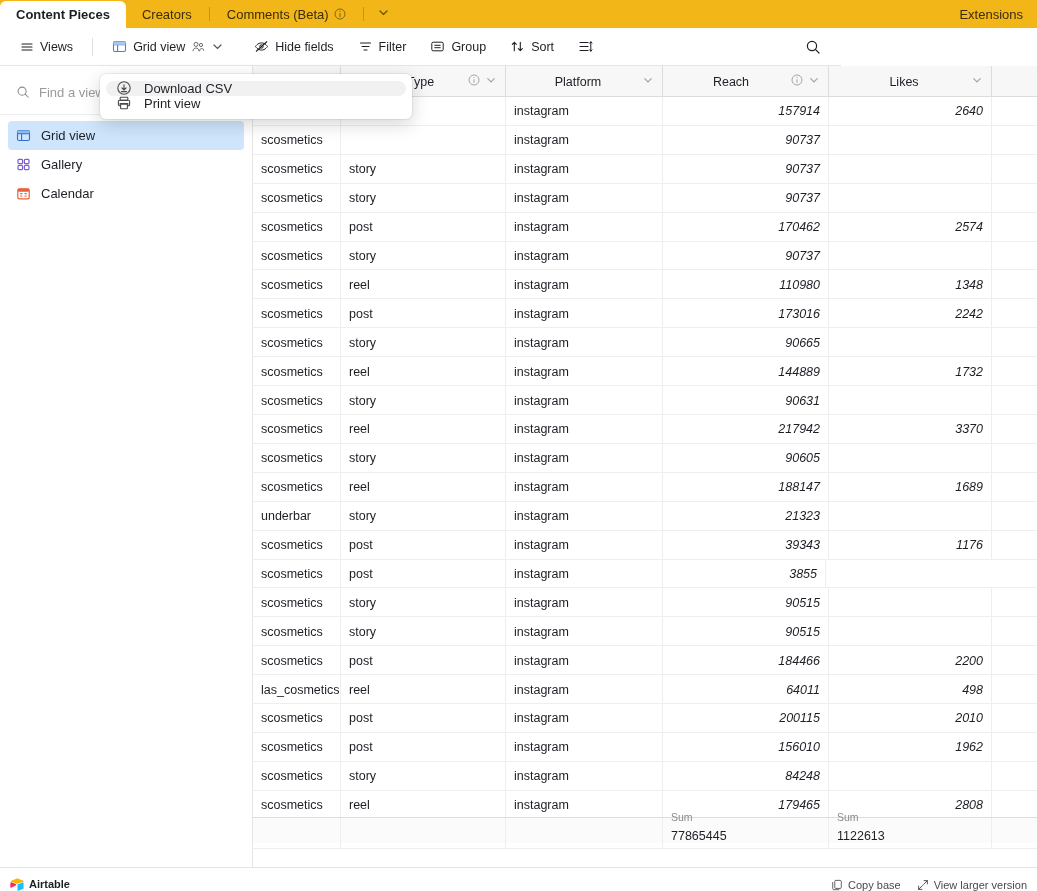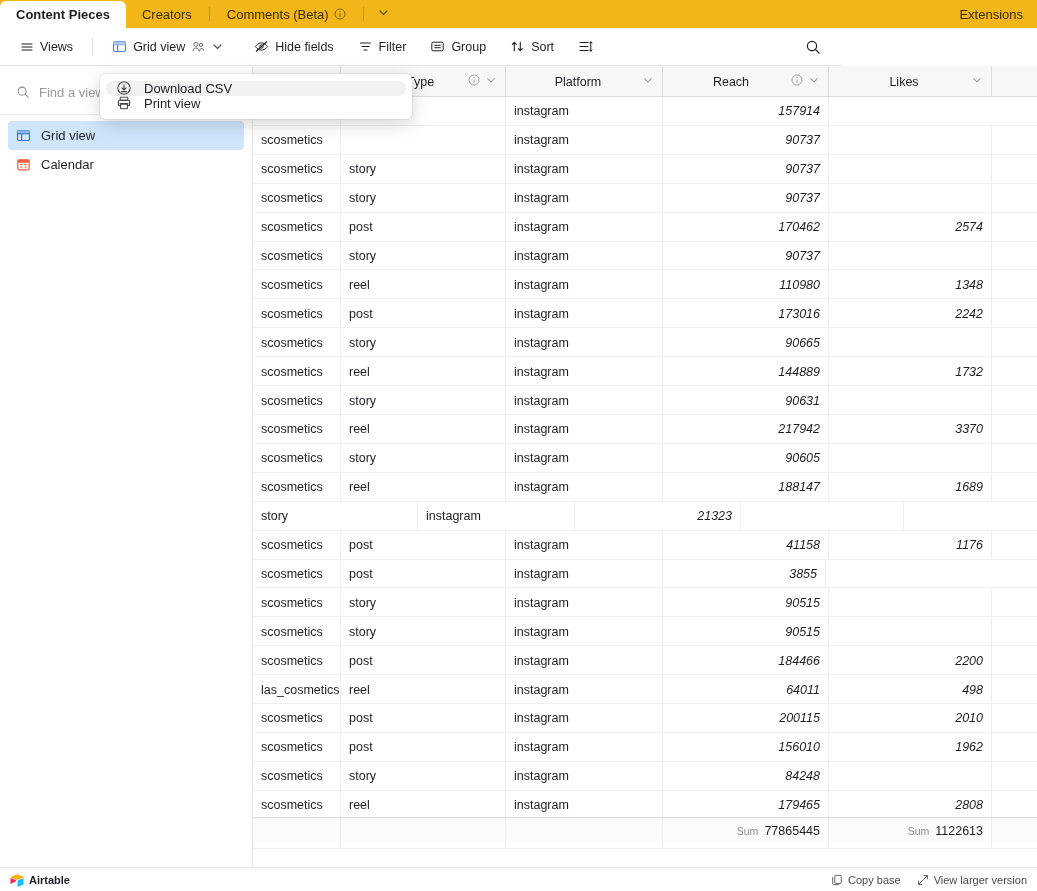--- a/index.html
+++ b/index.html
@@ -100,23 +100,24 @@
   .c-type  { width: 165px; }
   .c-plat  { width: 157px; }
   .c-reach { width: 166px; }
   .c-likes { width: 163px; }
   .summary-bar {
     display: flex; height: 26px; background: #fbfbfb;
     border-top: 1px solid #dcdcdc; position: absolute; left: 0; right: 0;
     bottom: 24px; width: 784px;
   }
   .scell {
-    display: flex; align-items: center; justify-content: flex-end; gap: 6px;
+    display: flex; justify-content: flex-end; gap: 6px;
     height: 25px; padding: 0 8px; font-size: 12.5px; color: #1d1f25;
     border-right: 1px solid #eeeeee;
+    flex-direction: column;
   }
   .scell .slabel { font-size: 10.5px; color: #8a8a8a; }
 
   
   .menu {
     position: absolute; left: 100px; top: 74px; width: 312px;
     background: #ffffff; border-radius: 6px;
     box-shadow: 0 0 0 1px rgba(0,0,0,0.06), 0 5px 18px rgba(0,0,0,0.17);
     padding: 7px 0 8px 0; z-index: 50;
   }
@@ -124,21 +125,21 @@
     display: flex; align-items: flex-end; gap: 12px;
     height: 15px; margin: 0 6px; padding: 0 10px; border-radius: 12px;
     font-size: 13px; color: #1d1f25; cursor: pointer;
   }
   .menu-item.hover { background: #f1f1f1; }
 
   
   .footer {
     position: absolute; left: 0; bottom: 0; width: 1037px; height: 24px;
     background: #ffffff; border-top: 1px solid #e5e5e5;
-    display: flex; align-items: center; padding: 0 10px;
+    display: flex; align-items: flex-end; padding: 0 10px;
   }
   .brand { display: flex; align-items: center; gap: 5px; font-size: 11px; font-weight: bold; color: #1d1f25; }
   .foot-right { margin-left: auto; display: flex; align-items: center; gap: 16px; }
   .foot-btn { display: flex; align-items: center; gap: 5px; font-size: 11px; color: #4a4a4a; cursor: pointer; }
 </style>
 </head>
 <body>
 
 <div class="app">
 
@@ -281,20 +282,31 @@
       <span class="icon">
         <svg width="15" height="15" viewBox="0 0 15 15">
             <rect x="1.5" y="2.5" width="12" height="10" rx="1.5" fill="none" stroke="#2f6fd0" stroke-width="1.1"></rect>
             <rect x="1.5" y="2.5" width="12" height="3.3" fill="#8fb9ee" stroke="none"></rect>
             <path d="M1.5 5.8h12M5.6 5.8v6.7" stroke="#2f6fd0" stroke-width="1.1"></path>
           </svg>
       </span>
       <span>Grid view</span>
     </div>
 
+    <div class="side-item">
+      <span class="icon">
+        <svg width="15" height="15" viewBox="0 0 15 15">
+            <rect x="2" y="2.4" width="4.6" height="4.3" rx="1" fill="none" stroke="#7c5cd6" stroke-width="1.2"></rect>
+            <rect x="8.4" y="2.4" width="4.6" height="4.3" rx="1" fill="none" stroke="#7c5cd6" stroke-width="1.2"></rect>
+            <rect x="2" y="8.3" width="4.6" height="4.3" rx="1" fill="none" stroke="#7c5cd6" stroke-width="1.2"></rect>
+            <rect x="8.4" y="8.3" width="4.6" height="4.3" rx="1" fill="none" stroke="#7c5cd6" stroke-width="1.2"></rect>
+          </svg>
+      </span>
+      <span>Gallery</span>
+    </div>
 
     <div class="side-item">
       <span class="icon">
         <svg width="15" height="15" viewBox="0 0 15 15">
             <rect x="1.8" y="2.8" width="11.4" height="10" rx="1.4" fill="none" stroke="#e8603c" stroke-width="1.2"></rect>
             <rect x="1.8" y="2.8" width="11.4" height="2.9" rx="1.2" fill="#e8603c" stroke="none"></rect>
             <path d="M4.6 7.6h1.4M8.9 7.6h1.4M4.6 10h1.4M8.9 10h1.4" stroke="#e8603c" stroke-width="1.2" stroke-linecap="round"></path>
           </svg>
       </span>
       <span>Calendar</span>
@@ -359,20 +371,21 @@
         </span>
       </div>
     </div>
 
     <div class="grid-body" id="grid-body">
         <div class="grow">
           <div class="cell c-name">scosmetics</div>
           <div class="cell c-type"></div>
           <div class="cell c-plat">instagram</div>
           <div class="cell c-reach num">157914</div>
+          <div class="cell c-likes num">2640</div>
         </div>
         <div class="grow">
           <div class="cell c-name">scosmetics</div>
           <div class="cell c-type"></div>
           <div class="cell c-plat">instagram</div>
           <div class="cell c-reach num">90737</div>
           <div class="cell c-likes num"></div>
         </div>
         <div class="grow">
           <div class="cell c-name">scosmetics</div>
@@ -452,30 +465,31 @@
           <div class="cell c-likes num"></div>
         </div>
         <div class="grow">
           <div class="cell c-name">scosmetics</div>
           <div class="cell c-type">reel</div>
           <div class="cell c-plat">instagram</div>
           <div class="cell c-reach num">188147</div>
           <div class="cell c-likes num">1689</div>
         </div>
         <div class="grow">
+          <div class="cell c-name">underbar</div>
           <div class="cell c-type">story</div>
           <div class="cell c-plat">instagram</div>
           <div class="cell c-reach num">21323</div>
           <div class="cell c-likes num"></div>
         </div>
         <div class="grow">
           <div class="cell c-name">scosmetics</div>
           <div class="cell c-type">post</div>
           <div class="cell c-plat">instagram</div>
-          <div class="cell c-reach num">41158</div>
+          <div class="cell c-reach num">39343</div>
           <div class="cell c-likes num">1176</div>
         </div>
         <div class="grow">
           <div class="cell c-name">scosmetics</div>
           <div class="cell c-type">post</div>
           <div class="cell c-plat">instagram</div>
           <div class="cell c-likes num">3855</div>
         </div>
         <div class="grow">
           <div class="cell c-name">scosmetics</div>

